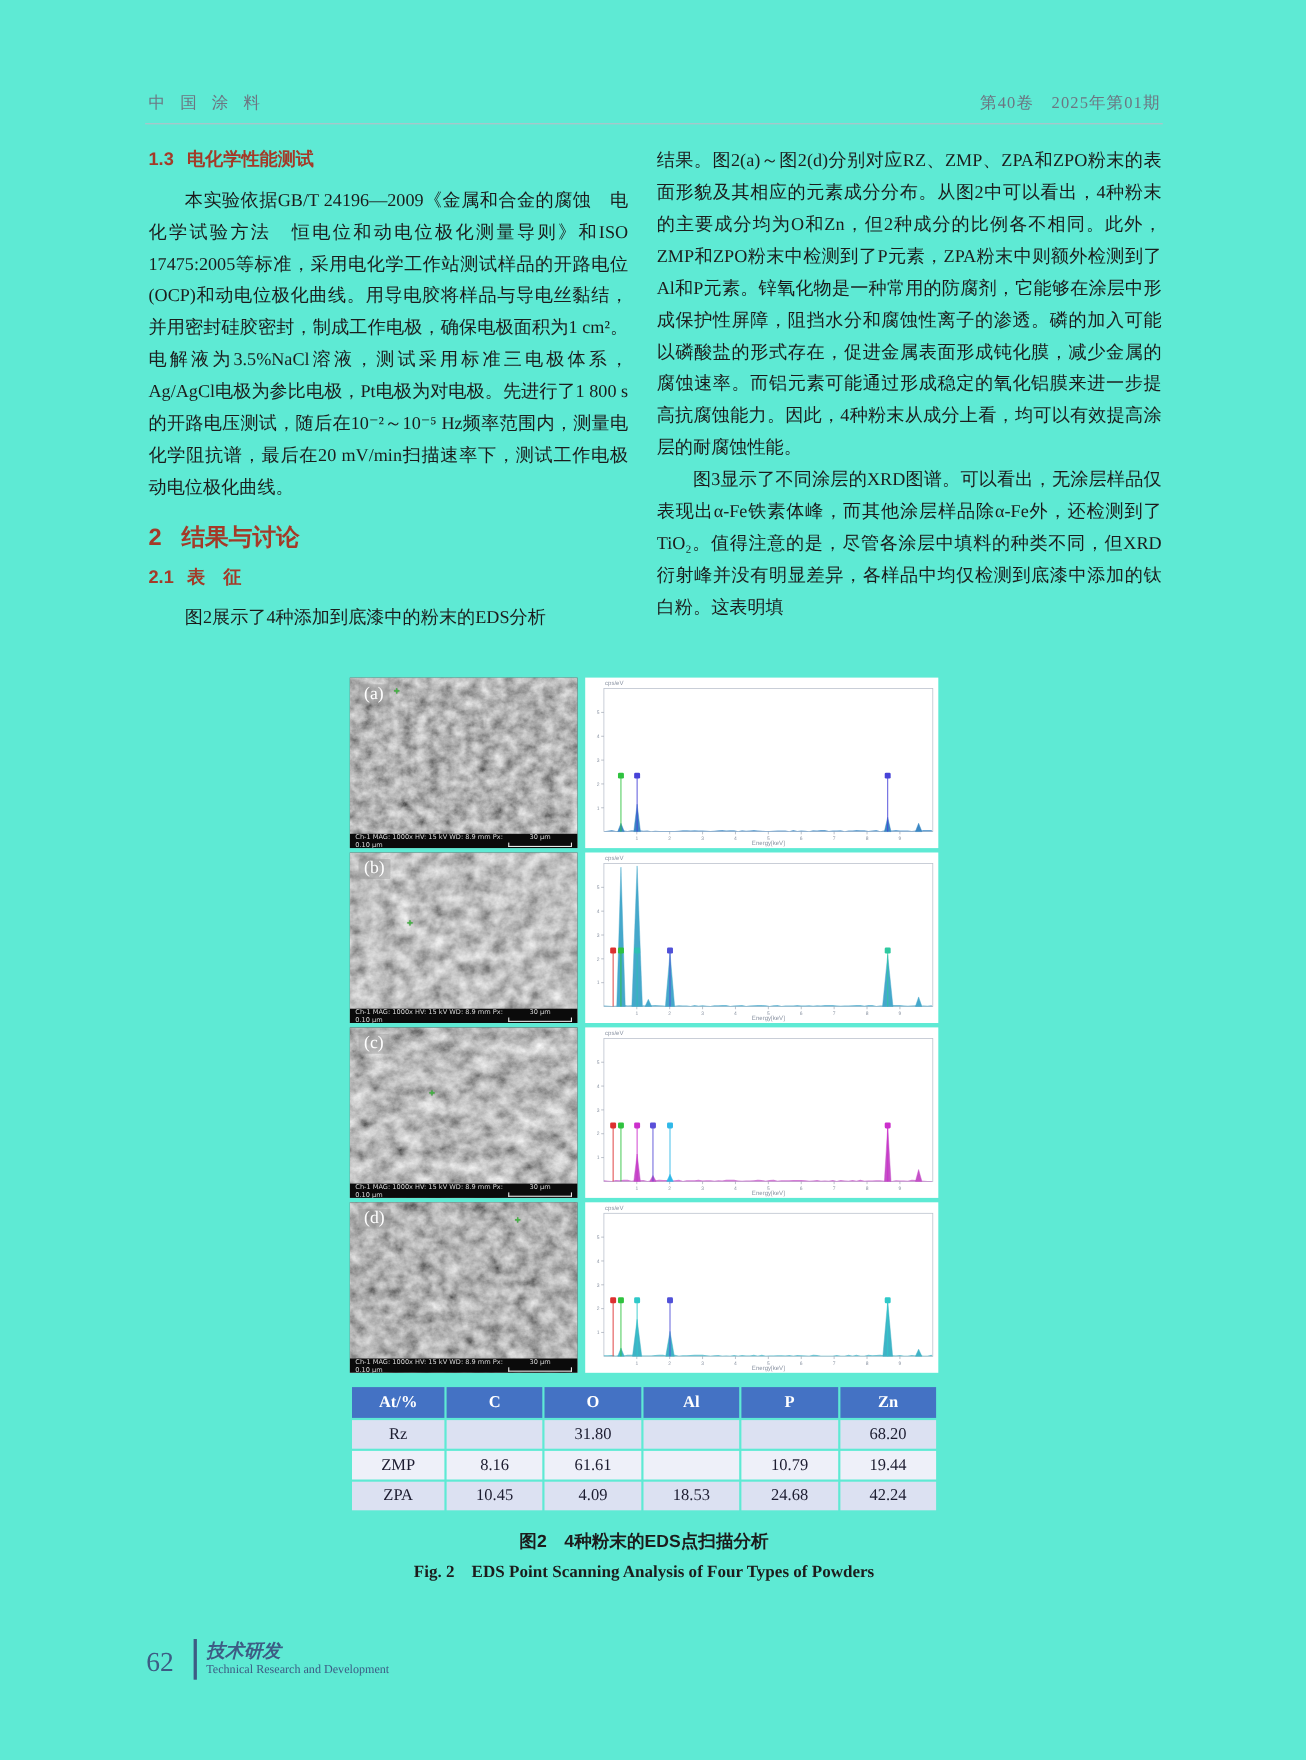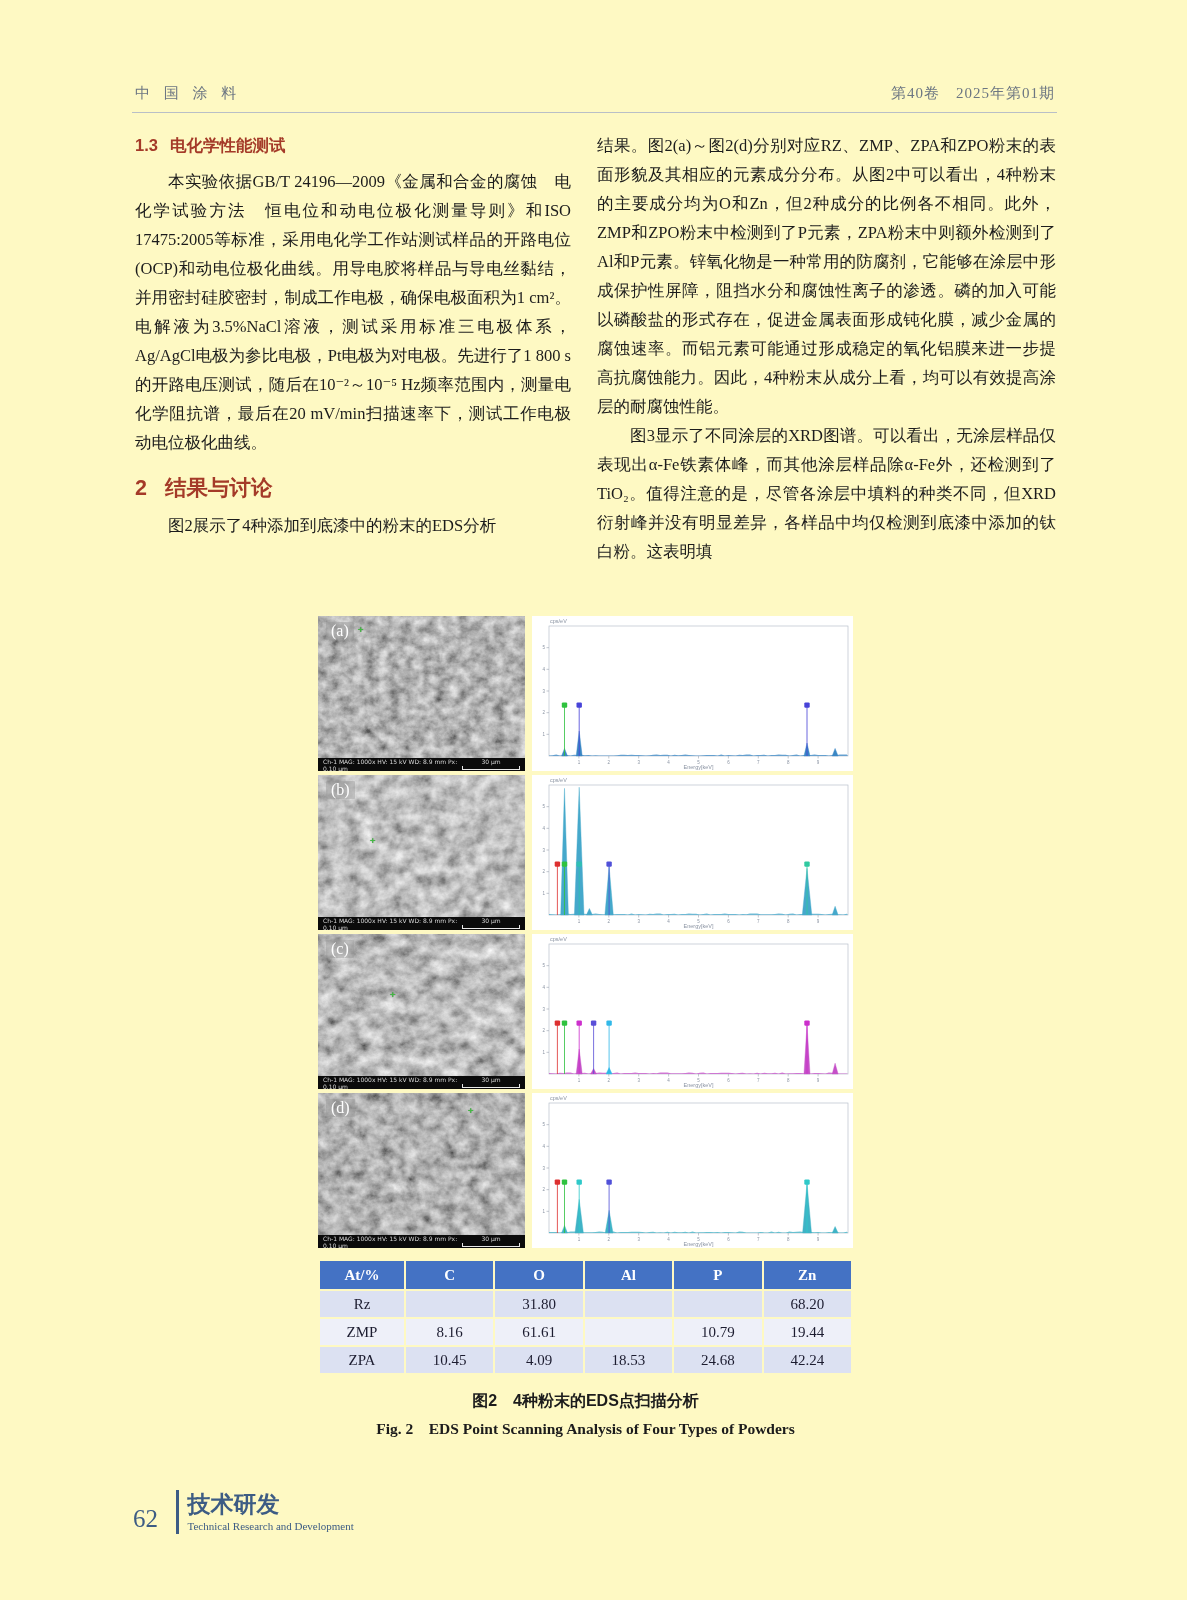--- a/index.html
+++ b/index.html
@@ -1,16 +1,16 @@
 <!DOCTYPE html>
 <html><head>
 <meta charset="utf-8">
 <style>
   html,body{margin:0;padding:0;background:#e8e8e8;}
-  .page{position:relative;width:1187px;height:1600px;margin:0 auto;background:#fef9c3;
+  .page{position:relative;width:1187px;height:1600px;margin:0 auto;background:#5eead4;
         font-family:"Liberation Serif","DejaVu Serif",serif;color:#1c1c1c;overflow:hidden;}
   
   .hdr{position:absolute;left:135px;right:132px;top:84px;display:flex;justify-content:space-between;
        font-size:15px;color:#6c7682;}
   .hdr .journal{letter-spacing:5px;}
   .hdr .issue{letter-spacing:1px;}
   .hdr-rule{position:absolute;left:132px;right:130px;top:112px;border-top:1.5px solid #b9bfc7;}
   
   .col{position:absolute;top:131px;font-size:16.5px;line-height:29px;text-align:justify;}
   .col p{margin:0;}
@@ -49,38 +49,39 @@
   tr.shade td{background:#dce1f2;}
   tr.lite td{background:#eef0f9;}
   .cap-zh{margin-top:16px;text-align:center;font-weight:bold;font-size:16px;
           font-family:"Liberation Sans","DejaVu Sans",sans-serif;}
   .cap-en{margin-top:7px;text-align:center;font-weight:bold;font-size:15.5px;}
   
   .footer{position:absolute;left:133px;top:1490px;display:flex;align-items:stretch;color:#3d5c84;}
   .pg-num{font-size:25px;align-self:flex-end;margin-right:18px;line-height:1.2;}
   .foot-bar{width:2.5px;background:#3d5c84;margin-right:9px;}
   .foot-txt{display:flex;flex-direction:column;justify-content:flex-end;}
-  .foot-zh{font-family:"Liberation Sans","DejaVu Sans",sans-serif;font-weight:bold;font-size:23px;line-height:1.25;}
+  .foot-zh{font-family:"Liberation Sans","DejaVu Sans",sans-serif;font-weight:bold;font-size:17px;line-height:1.25;font-style:italic;}
   .foot-en{font-size:11px;line-height:1.4;}
 </style>
 </head>
 <body>
 
 <div class="page">
 
   <div class="hdr">
     <span class="journal">中 国 涂 料</span>
     <span class="issue">第40卷　2025年第01期</span>
   </div>
   <div class="hdr-rule"></div>
 
   <div class="col col-left">
     <h3 class="h-red h13"><span class="num">1.3</span><span>电化学性能测试</span></h3>
     <p class="indent">本实验依据GB/T 24196—2009《金属和合金的腐蚀　电化学试验方法　恒电位和动电位极化测量导则》和ISO 17475:2005等标准，采用电化学工作站测试样品的开路电位(OCP)和动电位极化曲线。用导电胶将样品与导电丝黏结，并用密封硅胶密封，制成工作电极，确保电极面积为1 cm²。电解液为3.5%NaCl溶液，测试采用标准三电极体系，Ag/AgCl电极为参比电极，Pt电极为对电极。先进行了1 800 s的开路电压测试，随后在10⁻²～10⁻⁵ Hz频率范围内，测量电化学阻抗谱，最后在20 mV/min扫描速率下，测试工作电极动电位极化曲线。</p>
     <h2 class="h-red h2"><span class="num">2</span><span>结果与讨论</span></h2>
+    <h3 class="h-red h21"><span class="num">2.1</span><span>表　征</span></h3>
     <p class="indent">图2展示了4种添加到底漆中的粉末的EDS分析</p>
   </div>
 
   <div class="col col-right">
     <p>结果。图2(a)～图2(d)分别对应RZ、ZMP、ZPA和ZPO粉末的表面形貌及其相应的元素成分分布。从图2中可以看出，4种粉末的主要成分均为O和Zn，但2种成分的比例各不相同。此外，ZMP和ZPO粉末中检测到了P元素，ZPA粉末中则额外检测到了Al和P元素。锌氧化物是一种常用的防腐剂，它能够在涂层中形成保护性屏障，阻挡水分和腐蚀性离子的渗透。磷的加入可能以磷酸盐的形式存在，促进金属表面形成钝化膜，减少金属的腐蚀速率。而铝元素可能通过形成稳定的氧化铝膜来进一步提高抗腐蚀能力。因此，4种粉末从成分上看，均可以有效提高涂层的耐腐蚀性能。</p>
     <p class="indent">图3显示了不同涂层的XRD图谱。可以看出，无涂层样品仅表现出α-Fe铁素体峰，而其他涂层样品除α-Fe外，还检测到了TiO₂。值得注意的是，尽管各涂层中填料的种类不同，但XRD衍射峰并没有明显差异，各样品中均仅检测到底漆中添加的钛白粉。这表明填</p>
   </div>
 
   <div class="figure">
 

